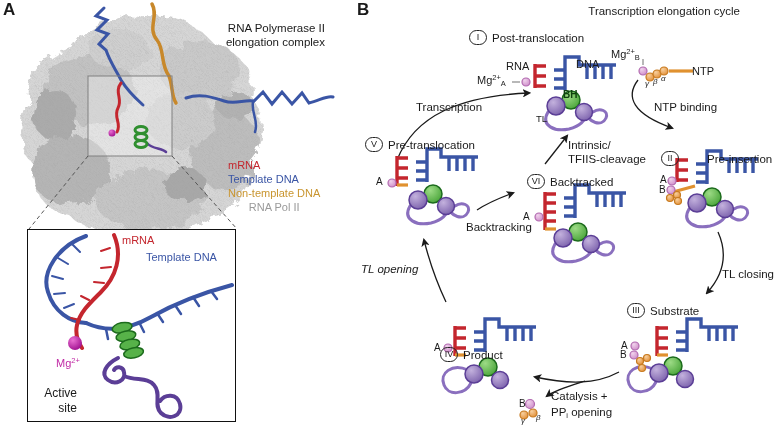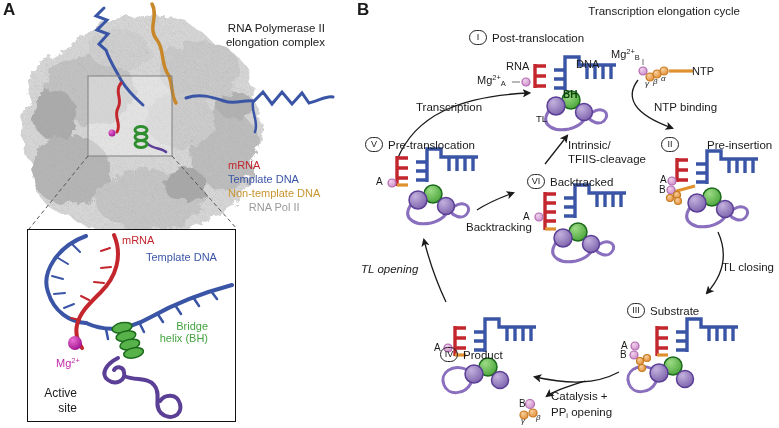--- a/index.html
+++ b/index.html
@@ -129,24 +129,20 @@
         <ellipse cx="97" cy="97" rx="10" ry="5"></ellipse>
         <ellipse cx="99" cy="106" rx="10" ry="5"></ellipse>
         <ellipse cx="101" cy="115" rx="10" ry="5"></ellipse>
         <ellipse cx="103" cy="124" rx="10" ry="5"></ellipse>
       </g>
       <circle cx="47" cy="113" r="7" fill="url(#mgGradA)"></circle>
       <path fill="none" stroke="#5b3e96" stroke-width="4" stroke-linecap="round" d="M90,128 C78,134 72,144 80,150 C88,156 98,150 96,142 C95,136 88,136 86,140 M96,146 C108,151 120,147 126,155 C134,164 125,175 133,183 C141,191 155,186 152,174 C149,163 137,164 132,171"></path>
     </svg>
     <div class="abs lbl c-red" style="left:94px;top:4px;">mRNA</div>
     <div class="abs lbl c-blue" style="left:118px;top:21px;">Template DNA</div>
-    <div class="abs lbl c-green center" style="left:116px;top:90px;width:64px;line-height:12px;">
-      <div>Bridge</div>
-      <div>helix (BH)</div>
-    </div>
     <div class="abs lbl c-mag" style="left:28px;top:124px;"><span>Mg</span><sup>2+</sup></div>
     <div class="abs center" style="left:5px;top:156px;width:44px;font-size:12px;line-height:15px;">
       <div>Active</div>
       <div>site</div>
     </div>
   </div>
 
   <div class="abs panel-letter" style="left:357px;top:0;">B</div>
   <div class="abs lbl2 center" style="left:440px;top:4px;width:300px;">Transcription elongation cycle</div>
 
@@ -270,21 +266,21 @@
       <circle class="metal" cx="175" cy="404" r="4.5"></circle>
       <circle class="pmini" cx="169" cy="415" r="4"></circle>
       <circle class="pmini" cx="178" cy="413" r="4"></circle>
     </g>
   </svg>
 
   <div class="abs state" style="left:469px;top:30px;">
     <span class="num-circle">I</span>
     <span>Post-translocation</span>
   </div>
-  <div class="abs state" style="left:661px;top:137px;gap:28px;">
+  <div class="abs state" style="left:661px;top:151px;gap:28px;">
     <span class="num-circle">II</span>
     <span>Pre-insertion</span>
   </div>
   <div class="abs state" style="left:627px;top:303px;">
     <span class="num-circle">III</span>
     <span>Substrate</span>
   </div>
   <div class="abs state" style="left:440px;top:303px;margin-top:44px;">
     <span class="num-circle">IV</span>
     <span>Product</span>
@@ -311,21 +307,21 @@
   <div class="abs" style="left:536px;top:113px;font-size:9.5px;">TL</div>
 
   <div class="abs lbl2" style="left:416px;top:100px;">Transcription</div>
   <div class="abs lbl2" style="left:654px;top:100px;">NTP binding</div>
   <div class="abs lbl2" style="left:568px;top:138px;">
     <div>Intrinsic/</div>
     <div>TFIIS-cleavage</div>
   </div>
   <div class="abs lbl2" style="left:466px;top:220px;">Backtracking</div>
   <div class="abs lbl2" style="left:361px;top:262px;font-style:italic;">TL opening</div>
-  <div class="abs lbl2" style="left:722px;top:260px;">TL closing</div>
+  <div class="abs lbl2" style="left:722px;top:267px;">TL closing</div>
   <div class="abs lbl2" style="left:551px;top:388px;line-height:16px;">
     <div>Catalysis +</div>
     <div><span>PP</span><sub>i</sub><span> opening</span></div>
   </div>
 
   <div class="abs tiny" style="left:376px;top:178px;">A</div>
   <div class="abs tiny" style="left:523px;top:213px;">A</div>
   <div class="abs tiny" style="left:660px;top:176px;">A</div>
   <div class="abs tiny" style="left:659px;top:186px;">B</div>
   <div class="abs tiny" style="left:621px;top:342px;">A</div>

